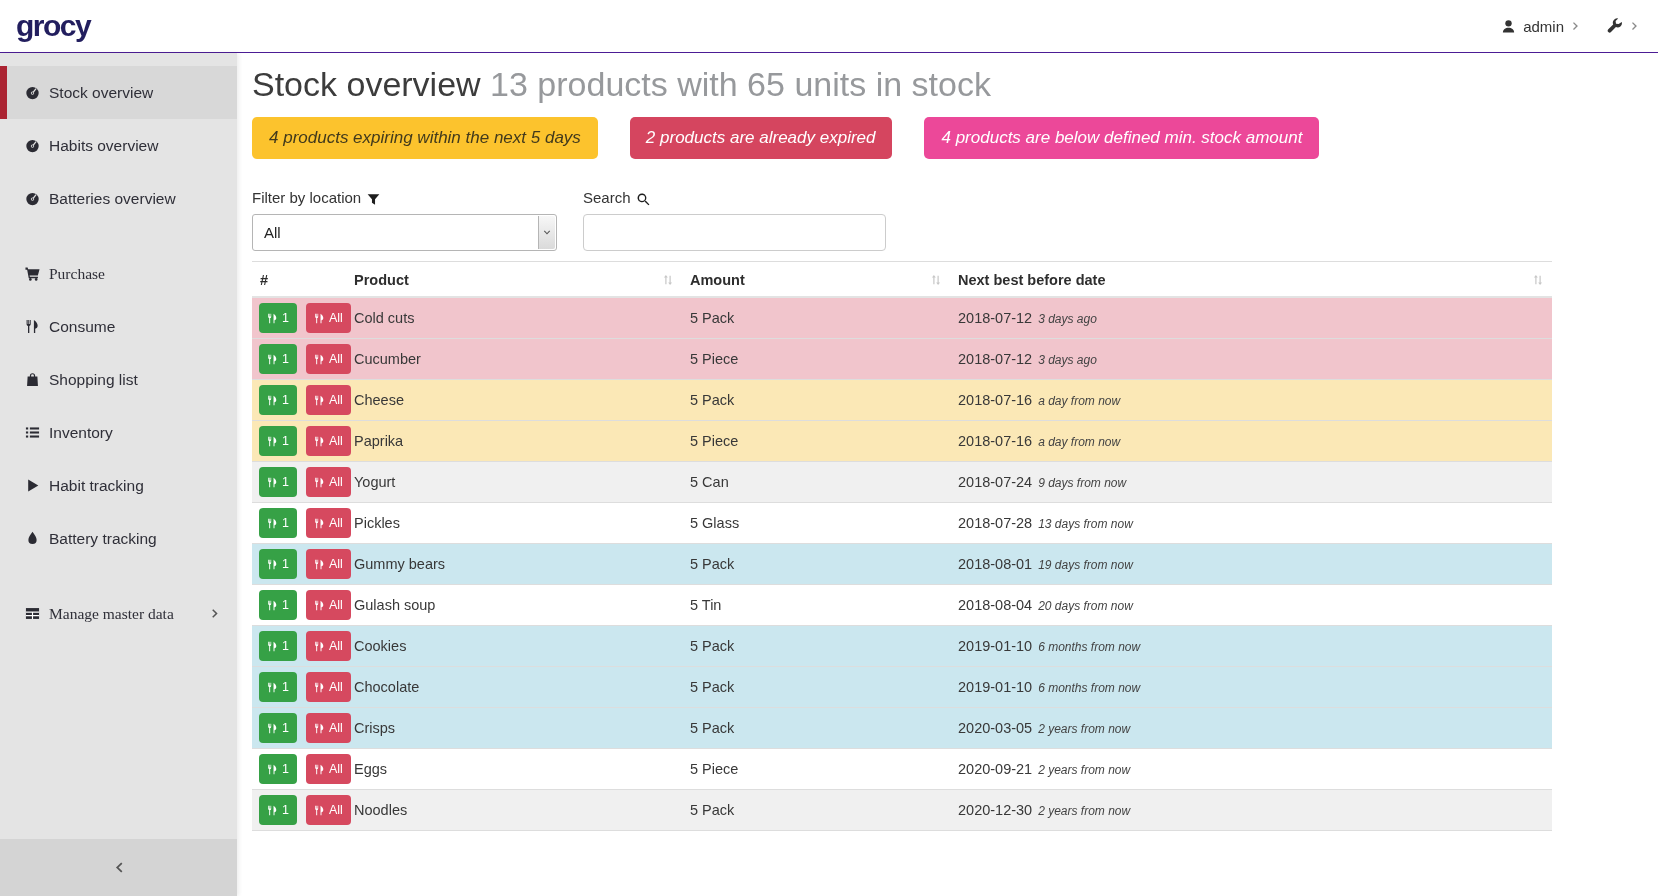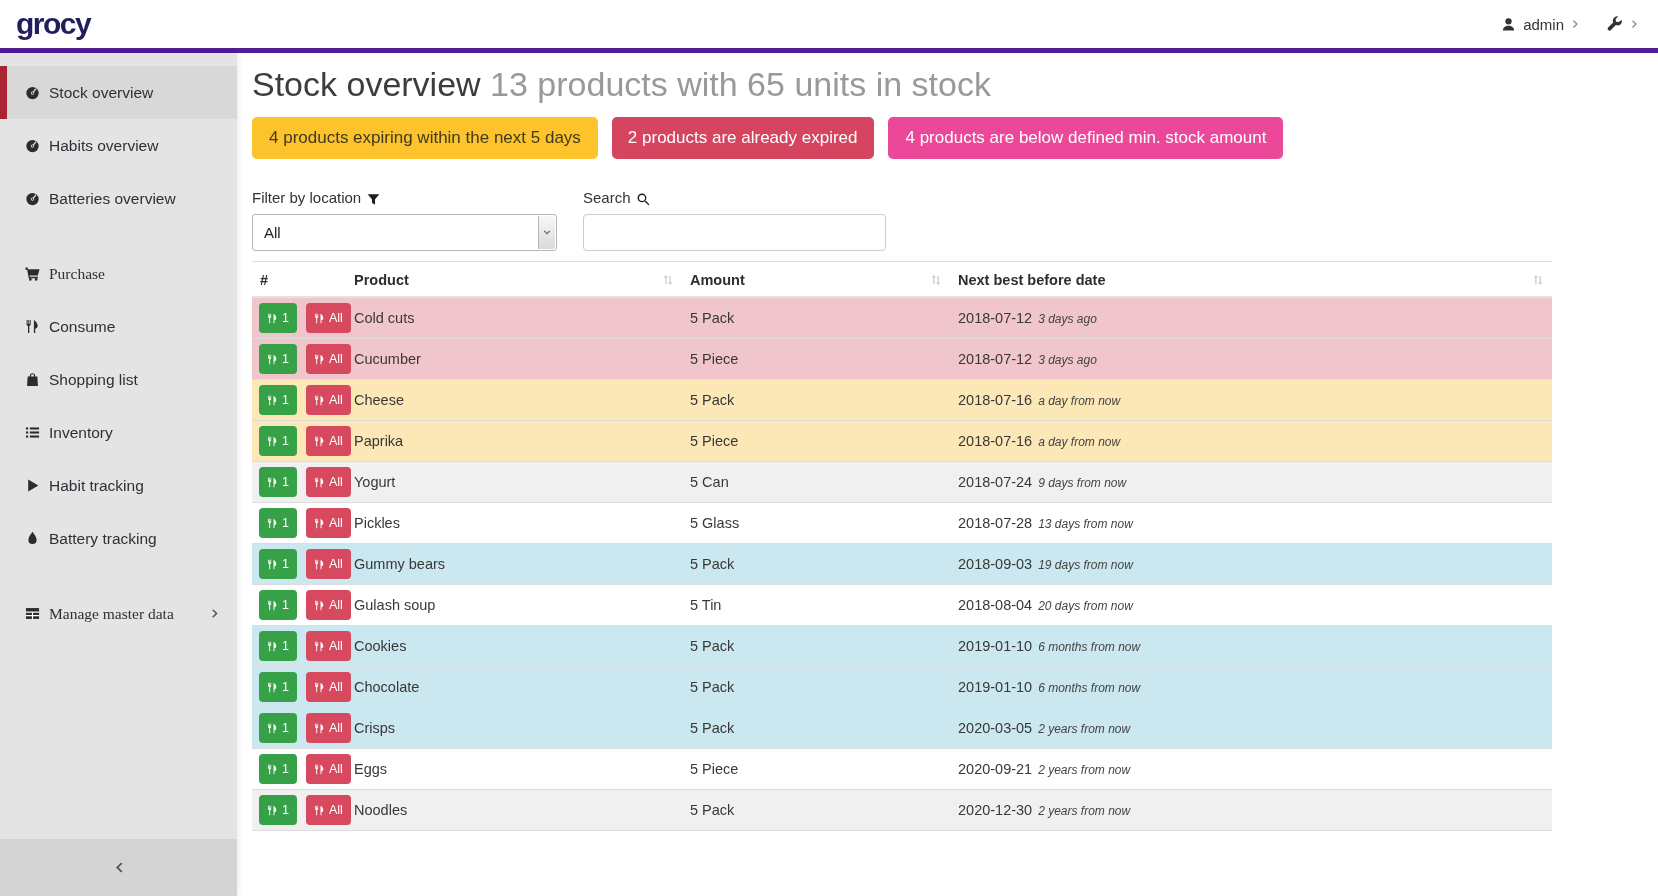--- a/index.html
+++ b/index.html
@@ -1,20 +1,20 @@
 <!DOCTYPE html>
 <html style="--accent: #ab2432; --logo: #221e5e; --green: #36a146; --red: #d6495f;"><head>
 <meta charset="utf-8">
 <style>
   * { box-sizing: border-box; margin: 0; padding: 0; }
   html,body { width:1658px; height:896px; overflow:hidden; }
   body { font-family:"Liberation Sans", sans-serif; background:#fff; color:#333; }
 
   
-  .topbar { height:53px; background:#fff; border-bottom:5px solid #4c1d95;
+  .topbar { height:53px; background:#fff; border-bottom:1px solid #4c1d95;
             display:flex; align-items:center; justify-content:space-between; padding:0 18px 0 16px; }
   .logo { font-size:30px; font-weight:bold; letter-spacing:-1.5px; color:var(--logo,#221e5e); cursor:pointer; }
   .topbar-right { display:flex; align-items:center; gap:26px; }
   .hdr-item { display:flex; align-items:center; gap:7px; font-size:15px; color:#333; cursor:pointer; }
   .hdr-caret { color:#8a8a8a; font-size:10px; display:inline-flex; }
 
   
   .shell { display:flex; height:843px; }
   .sidebar { position:relative; width:237px; background:#e4e4e4; flex:none;
              box-shadow:2px 0 4px rgba(0,0,0,.07); padding-top:13px; }
@@ -29,21 +29,21 @@
   .side-label { flex:1; }
   .side-caret { color:#555; font-size:11px; margin-right:16px; display:inline-flex; }
   .side-footer { position:absolute; left:0; right:0; bottom:0; height:57px; background:#d4d4d4;
                  display:flex; align-items:center; justify-content:center; color:#555; font-size:13px; cursor:pointer; }
 
   
   .page-title { font-size:34px; font-weight:500; color:#3c3c3c; }
   .page-subtitle { color:#97999c; font-weight:400; }
 
   
-  .badges { display:flex; gap:14px; margin-top:13px; }
+  .badges { display:flex; gap:32px; margin-top:13px;font-style:italic; }
   .badge { font-size:17px; font-weight:500; padding:11px 17px; border-radius:5px; white-space:nowrap; }
 
   
   .filterbar { display:flex; gap:26px; margin-top:30px; }
   .field-label { font-size:15px; color:#333; display:flex; align-items:flex-end; gap:6px; }
   .field-label .icon { font-size:13px; display:inline-flex; color:#1e1e1e; }
   .selectbox { position:relative; width:305px; height:37px; margin-top:8px; border:1px solid #b5b5b5;
                border-radius:3px; background:#fff; display:flex; align-items:center;
                padding-left:11px; font-size:15px; color:#222; cursor:pointer; }
   .selectbox .arrow { position:absolute; right:1px; top:1px; bottom:1px; width:17px;
@@ -510,21 +510,21 @@
                   <svg viewBox="0 0 16 16">
                     <path d="M6.1 1v4.3c0 1-.6 1.8-1.5 2.1V15H3.2V7.4c-.9-.3-1.5-1.1-1.5-2.1V1h1.1v4.2h.7V1h1.1v4.2h.7V1z"></path>
                     <path d="M9.5 1c2.6 1.7 4 4.1 4 6.3 0 1.7-1 2.9-2.6 3.1V15H9.5z"></path>
                   </svg>
                 </span>
         <span class="btn-label">All</span>
       </button>
     </td>
     <td><span>Gummy bears</span></td>
     <td><span>5 Pack</span></td>
-    <td><span>2018-09-03</span><span class="rel-time">19 days from now</span></td>
+    <td><span>2018-08-01</span><span class="rel-time">19 days from now</span></td>
   </tr>
 
   <tr>
     <td class="td-actions">
       <button class="btn btn-one">
         <span class="icon">
                   <svg viewBox="0 0 16 16">
                     <path d="M6.1 1v4.3c0 1-.6 1.8-1.5 2.1V15H3.2V7.4c-.9-.3-1.5-1.1-1.5-2.1V1h1.1v4.2h.7V1h1.1v4.2h.7V1z"></path>
                     <path d="M9.5 1c2.6 1.7 4 4.1 4 6.3 0 1.7-1 2.9-2.6 3.1V15H9.5z"></path>
                   </svg>

